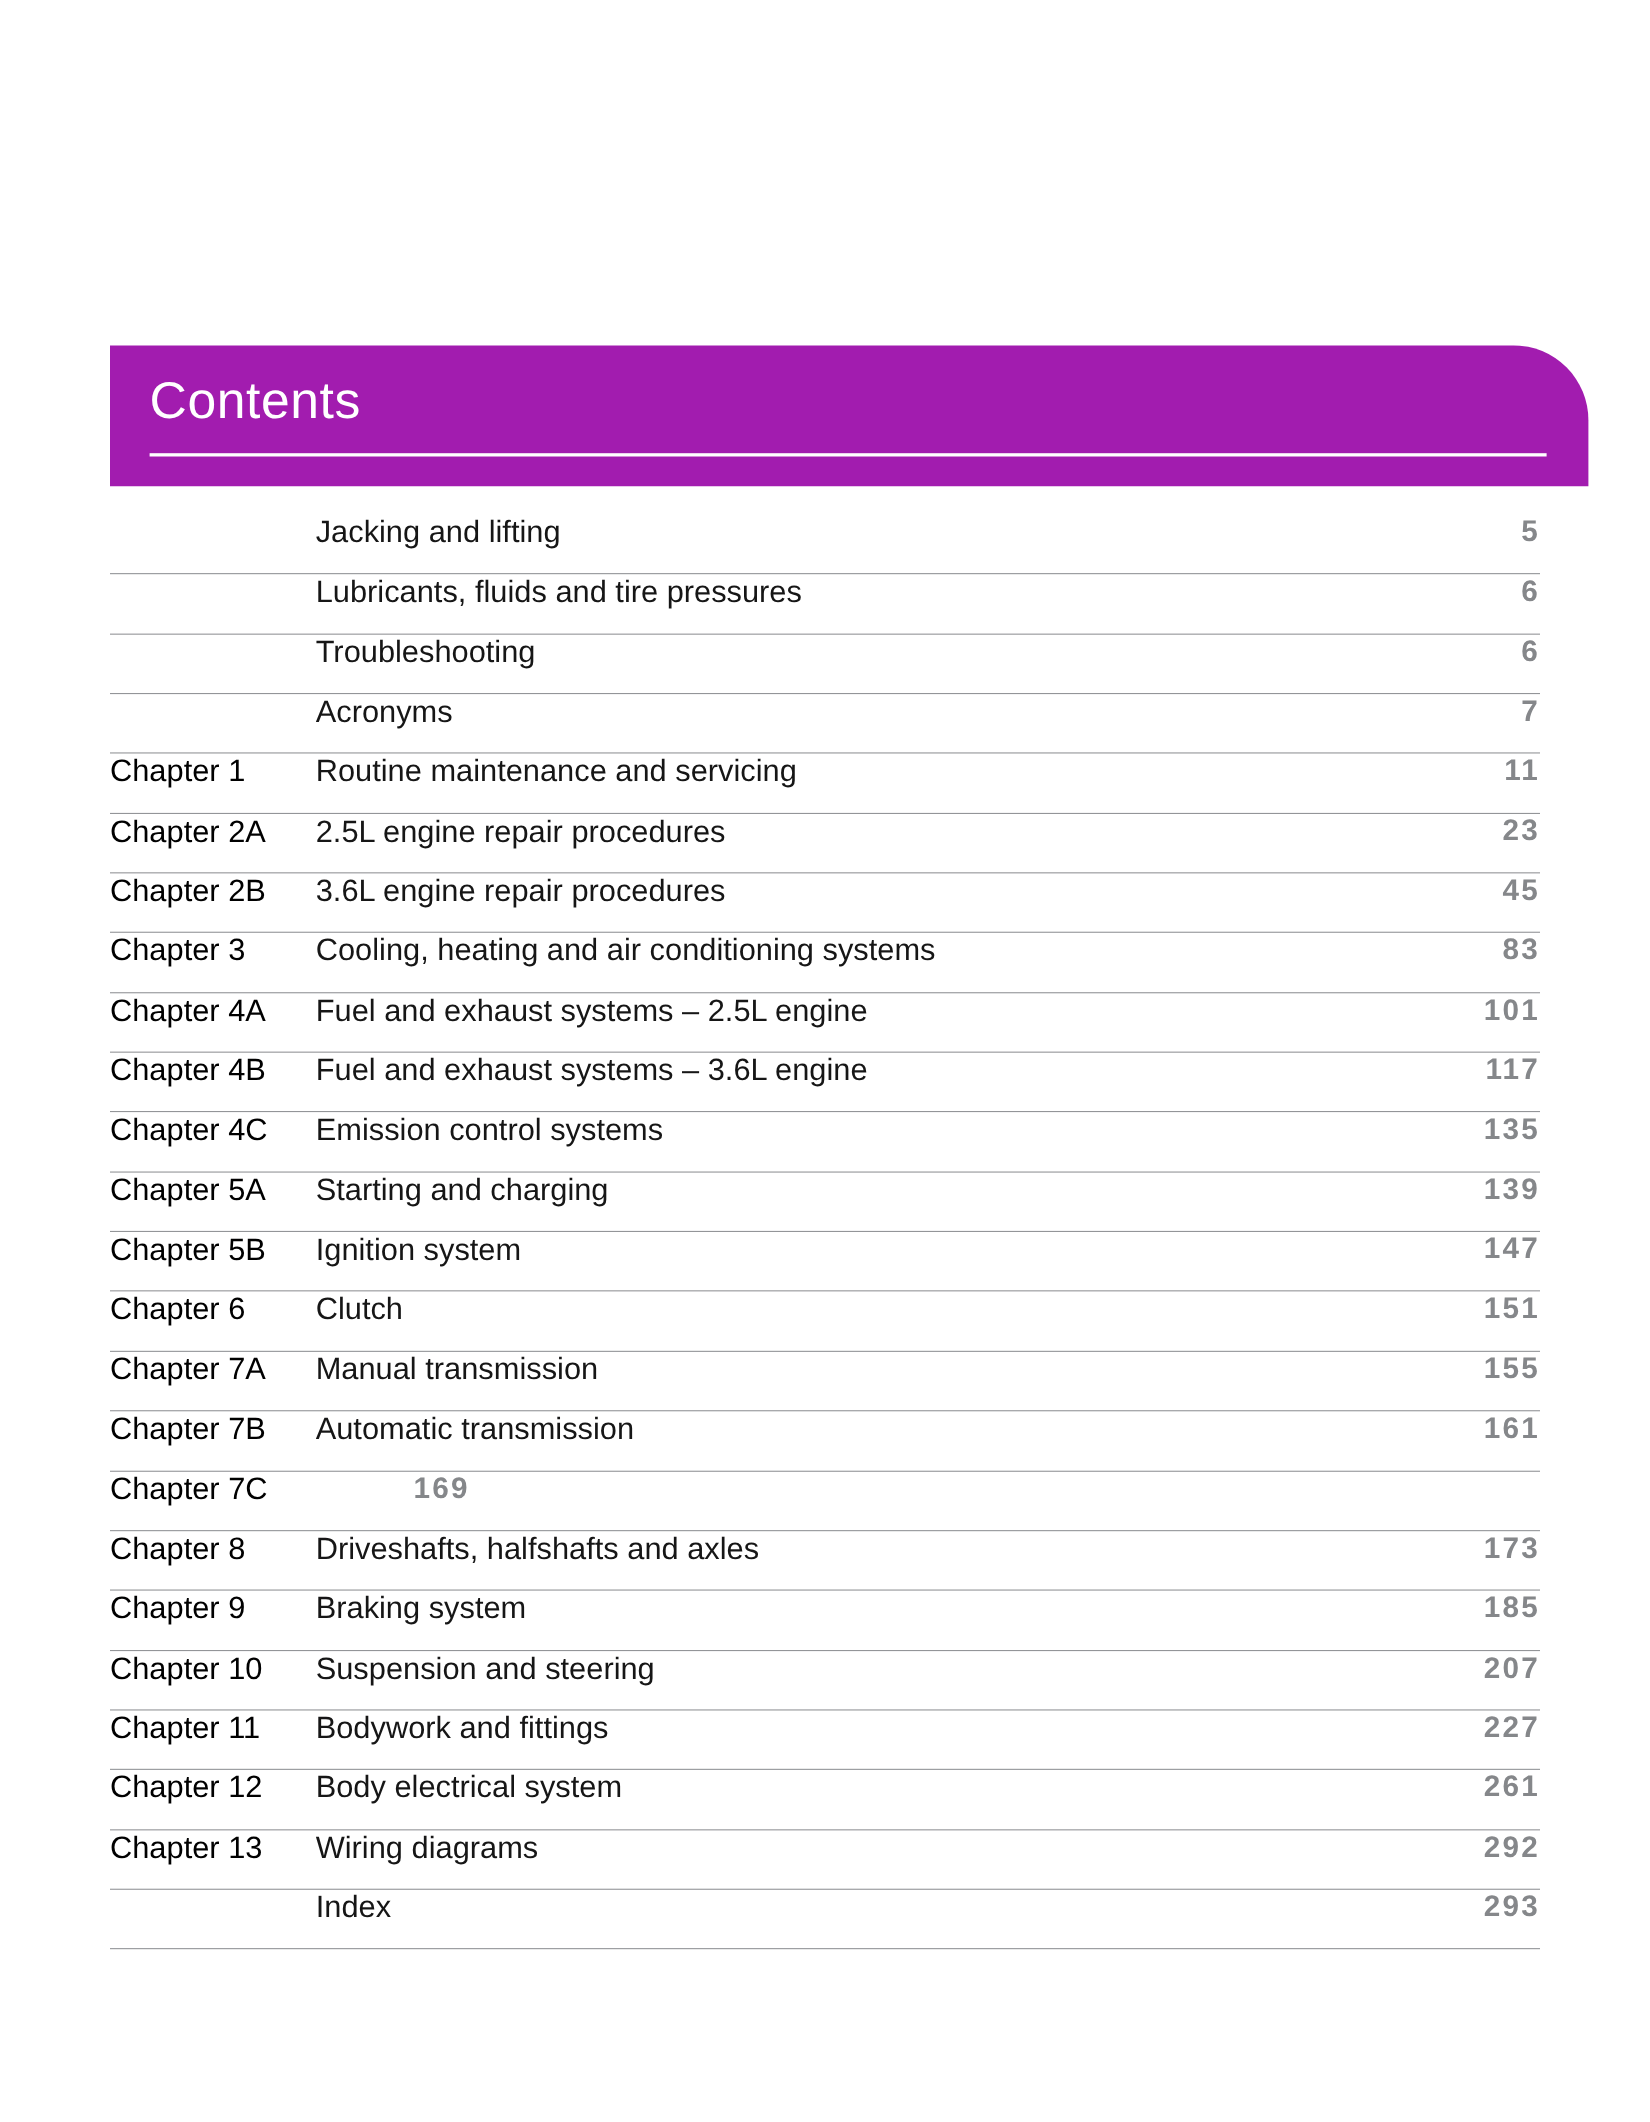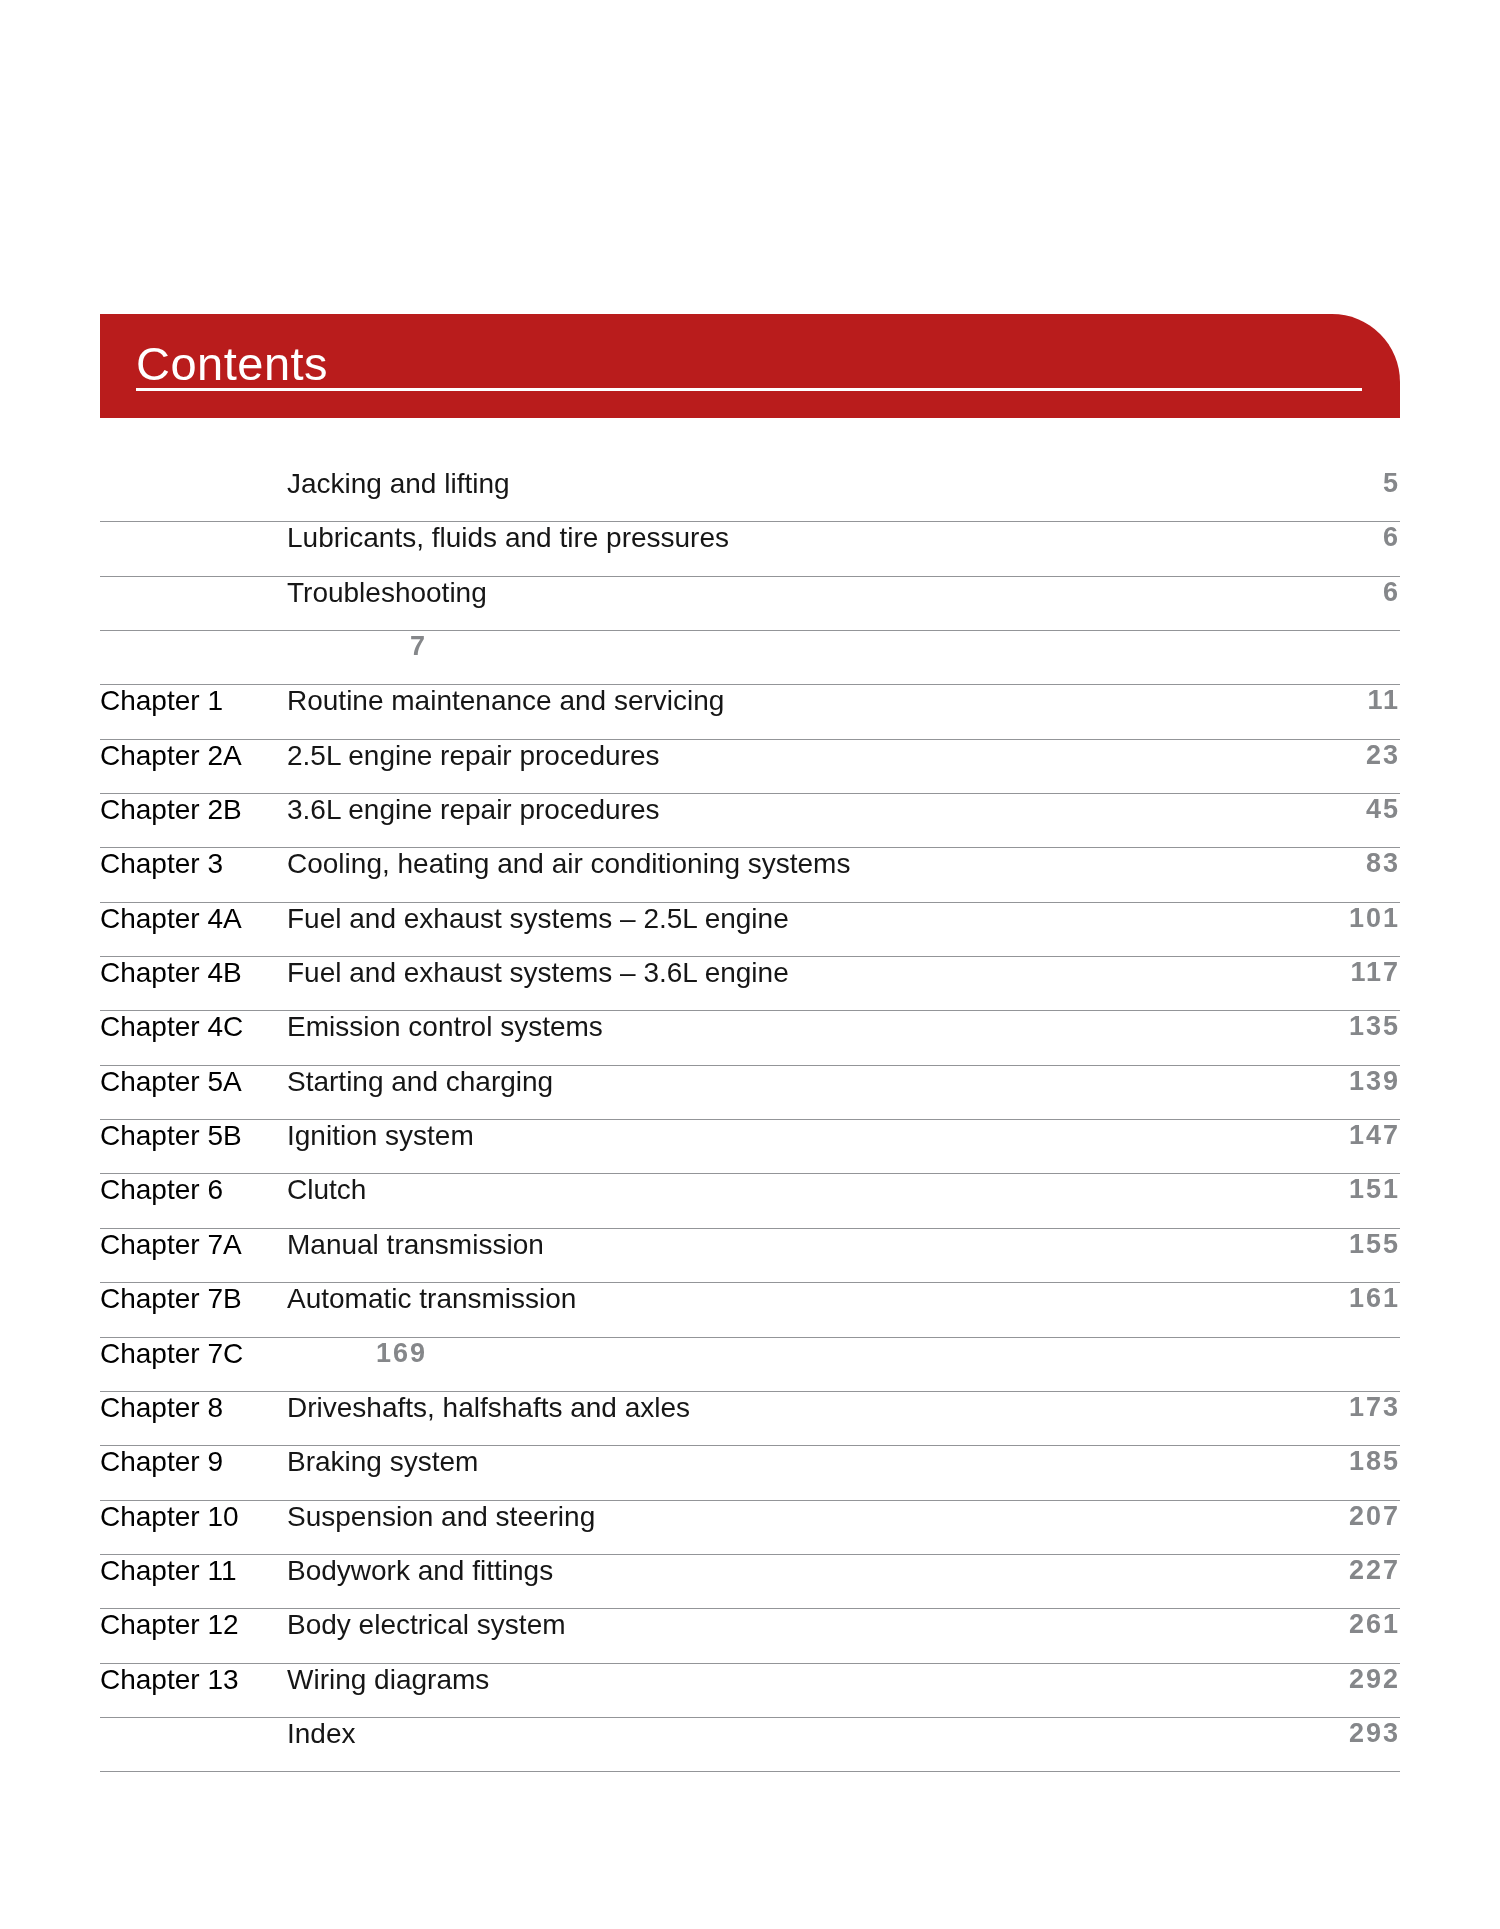--- a/index.html
+++ b/index.html
@@ -14,23 +14,24 @@
     font-family: "Liberation Sans", "DejaVu Sans", sans-serif;
     overflow: hidden;
   }
 
   
   .banner {
     position: absolute;
     left: 100px;
     top: 314px;
     width: 1300px;
-    height: 104px;
-    background: #b91c1c;
+    height: 128px;
+    background: #a21caf;
     border-top-right-radius: 68px;
+    padding-left: 44px;
   }
   .banner-title {
     position: absolute;
     left: 36px;
     top: 26px;
     margin: 0;
     color: #ffffff;
     font-size: 47px;
     font-weight: normal;
     letter-spacing: 0.5px;
@@ -103,20 +104,21 @@
   </div>
 
   <div class="toc-row">
     <span class="col-chapter"></span>
     <span class="col-title">Troubleshooting</span>
     <span class="col-page">6</span>
   </div>
 
   <div class="toc-row">
     <span class="col-chapter"></span>
+    <span class="col-title">Acronyms</span>
     <span class="col-page">7</span>
   </div>
 
   <div class="toc-row">
     <span class="col-chapter">Chapter 1</span>
     <span class="col-title">Routine maintenance and servicing</span>
     <span class="col-page">11</span>
   </div>
 
   <div class="toc-row">

